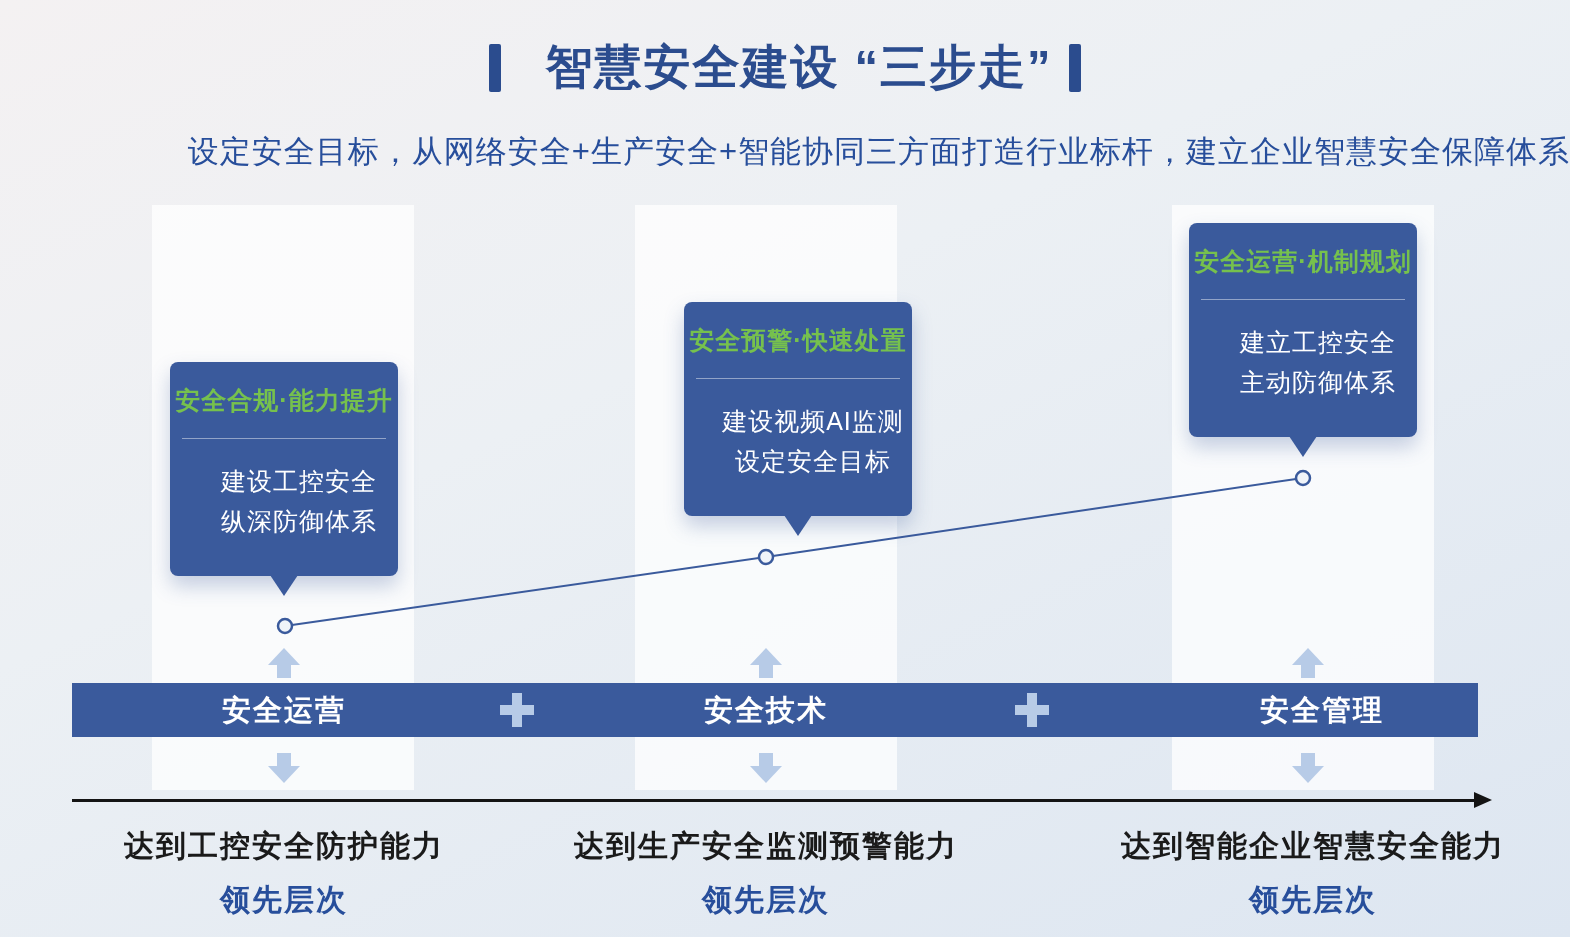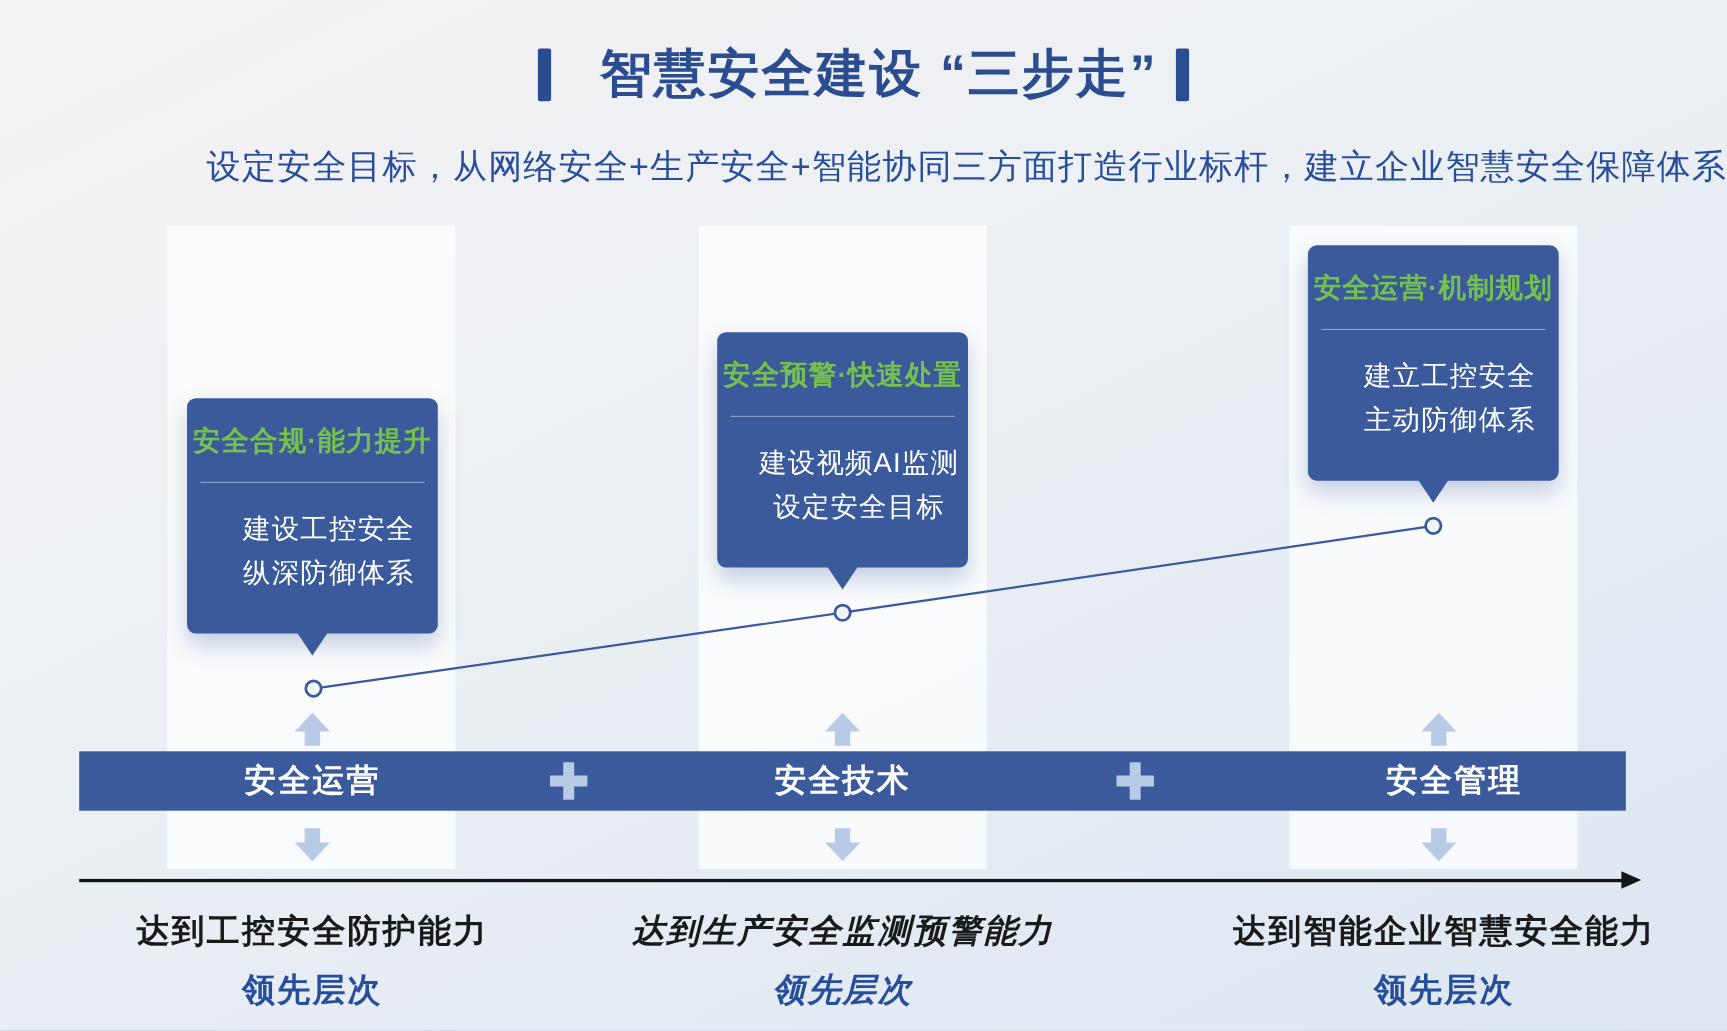--- a/index.html
+++ b/index.html
@@ -31,21 +31,21 @@
     background:rgba(255,255,255,0.74); }
   .col-1{ left:152px; } .col-2{ left:635px; } .col-3{ left:1172px; }
 
   
   .bubble{
     position:absolute; width:228px; height:214px; border-radius:8px;
     background:var(--primary-blue,#3a5a9c);
     box-shadow:0 10px 20px rgba(58,90,156,0.28);
   }
   .bubble-1{ left:170px; top:362px; }
-  .bubble-2{ left:652px; top:302px; }
+  .bubble-2{ left:684px; top:302px; }
   .bubble-3{ left:1189px; top:223px; }
   .bubble-tag{
     height:76px; display:flex; align-items:center; justify-content:center;
     color:var(--accent-green,#76c14d); font-size:25px; font-weight:bold;
     letter-spacing:1px;
   }
   .bubble-divider{ height:1px; margin:0 12px; background:rgba(255,255,255,0.45); }
   .bubble-body{ padding-top:22px; text-align:center; color:#ffffff;
     font-size:25px; line-height:40px; letter-spacing:1px;margin-left:30px; }
   .bubble-pointer{
@@ -91,21 +91,21 @@
 
   
   .axis{ position:absolute; left:72px; top:799px; width:1404px; height:3px; background:#141414; }
   .axis-head{ position:absolute; left:1474px; top:792px; width:0; height:0;
     border-left:18px solid #141414;
     border-top:8px solid transparent; border-bottom:8px solid transparent; }
 
   
   .caption{ position:absolute; top:826px; width:560px; text-align:center;
     transform:translateX(-50%); }
-  .cap-1{ left:284px; } .cap-2{ left:766px;font-style:italic; } .cap-3{ left:1313px; }
+  .cap-1{ left:284px; } .cap-2{ left:766px; } .cap-3{ left:1313px; }
   .caption-text{ font-size:30px; font-weight:bold; letter-spacing:2px;
     color:var(--caption-dark,#1a1a1a); }
   .caption-level{ margin-top:13px; font-size:30px; font-weight:bold; letter-spacing:2px;
     color:var(--subtitle-blue,#274e9b); }
 </style>
 </head>
 <body>
 
 <div class="canvas">
 

